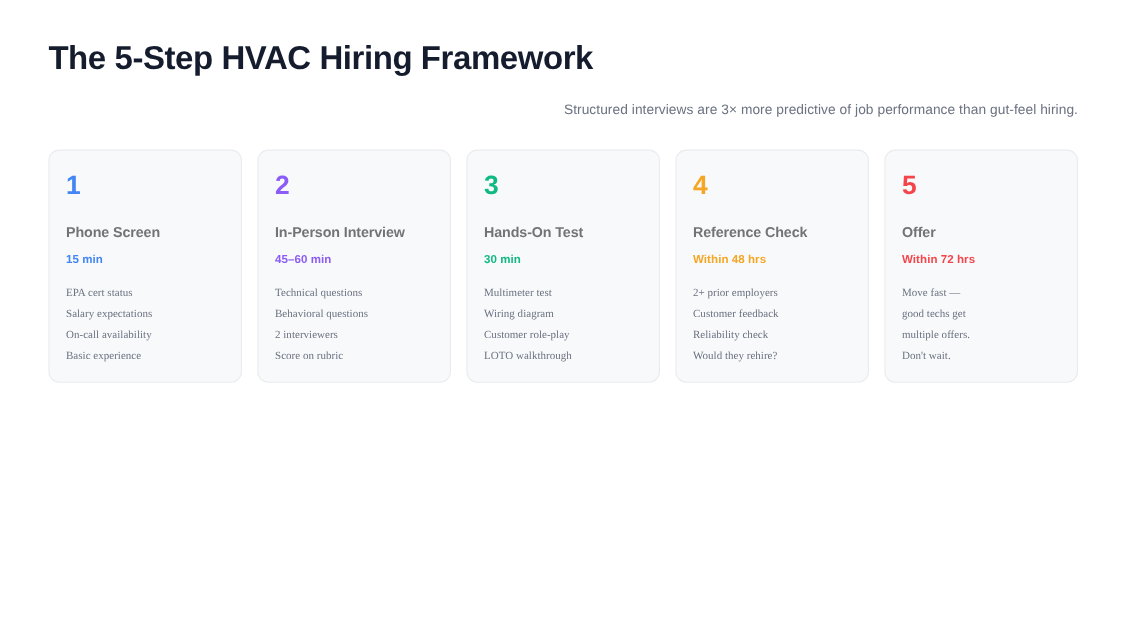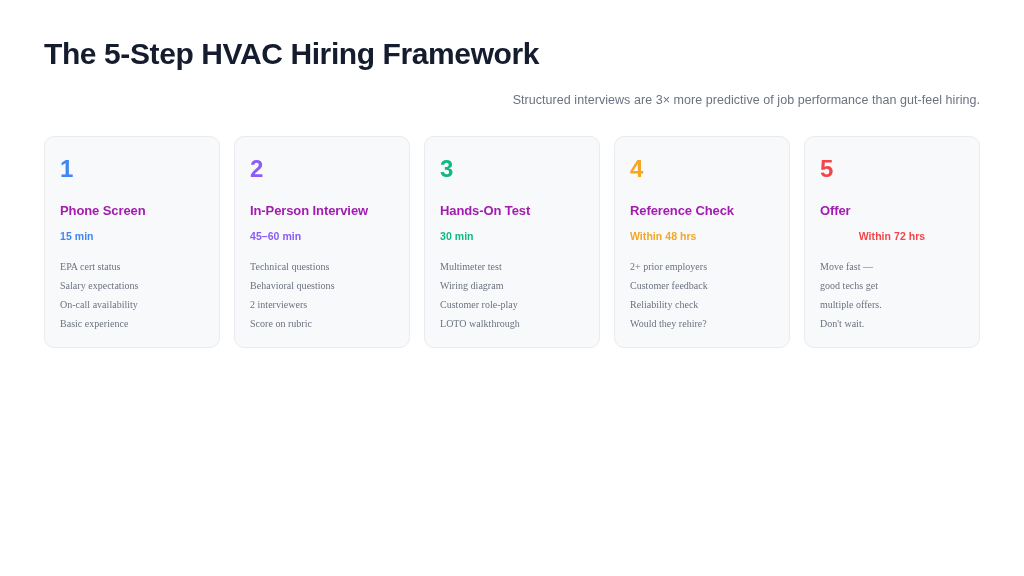--- a/index.html
+++ b/index.html
@@ -65,21 +65,21 @@
     line-height: 26px;
     font-weight: bold;
     letter-spacing: -0.3px;
   }
 
   .step-title {
     margin-top: 21px;
     font-size: 13px;
     line-height: 16px;
     font-weight: bold;
-    color: #a21caf;
+    color: #737373;
     letter-spacing: -0.1px;
     white-space: nowrap;
   }
 
   .step-duration {
     margin-top: 11px;
     font-size: 10.5px;
     line-height: 13px;
     font-weight: bold;
     letter-spacing: 0.05px;
@@ -156,21 +156,21 @@
         <li class="step-point">2+ prior employers</li>
         <li class="step-point">Customer feedback</li>
         <li class="step-point">Reliability check</li>
         <li class="step-point">Would they rehire?</li>
       </ul>
     </div>
 
     <div class="step-card">
       <div class="step-number" style="color: rgb(244, 69, 74);">5</div>
       <div class="step-title">Offer</div>
-      <div class="step-duration" style="color: rgb(244, 69, 74); text-align: center;">Within 72 hrs</div>
+      <div class="step-duration" style="color: rgb(244, 69, 74);">Within 72 hrs</div>
       <ul class="step-points">
         <li class="step-point">Move fast —</li>
         <li class="step-point">good techs get</li>
         <li class="step-point">multiple offers.</li>
         <li class="step-point">Don't wait.</li>
       </ul>
     </div>
 
   </div>
 </div>

